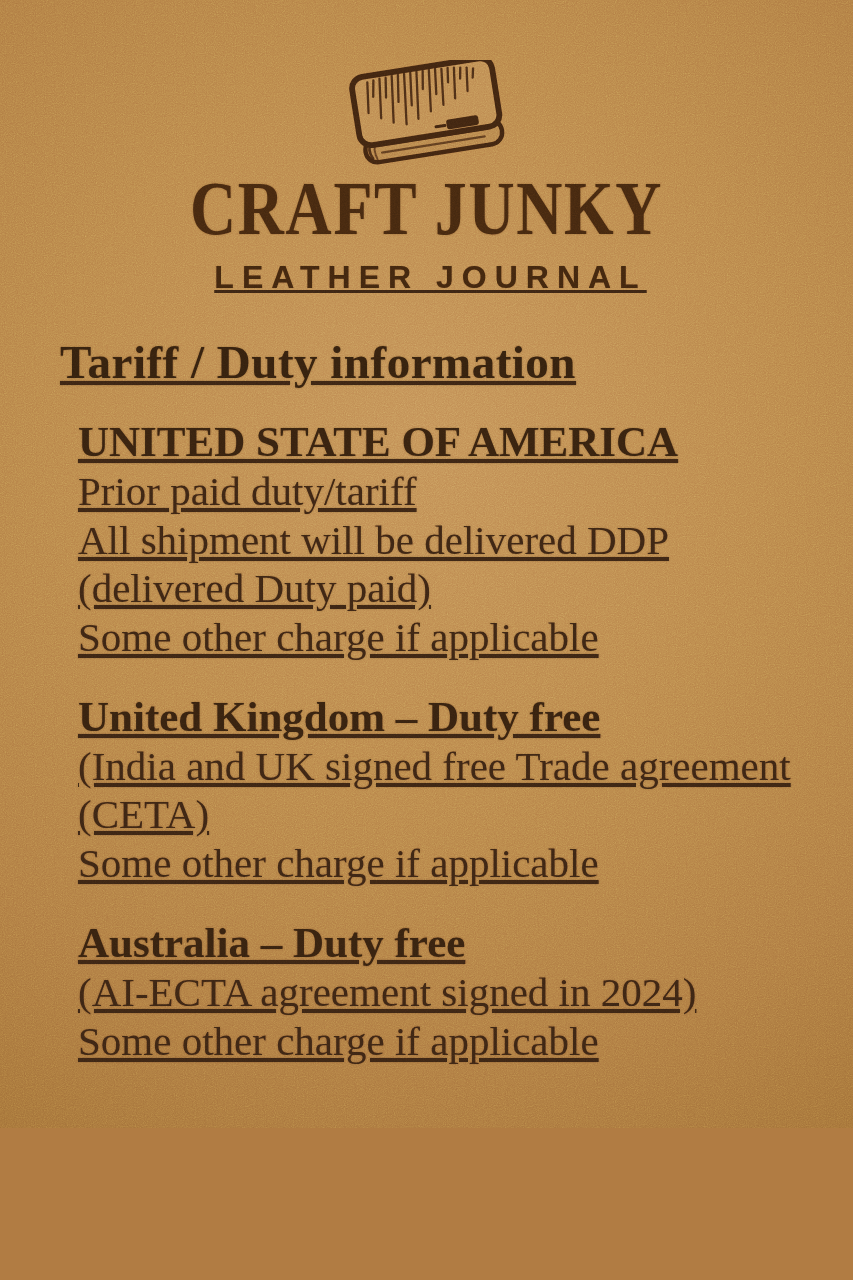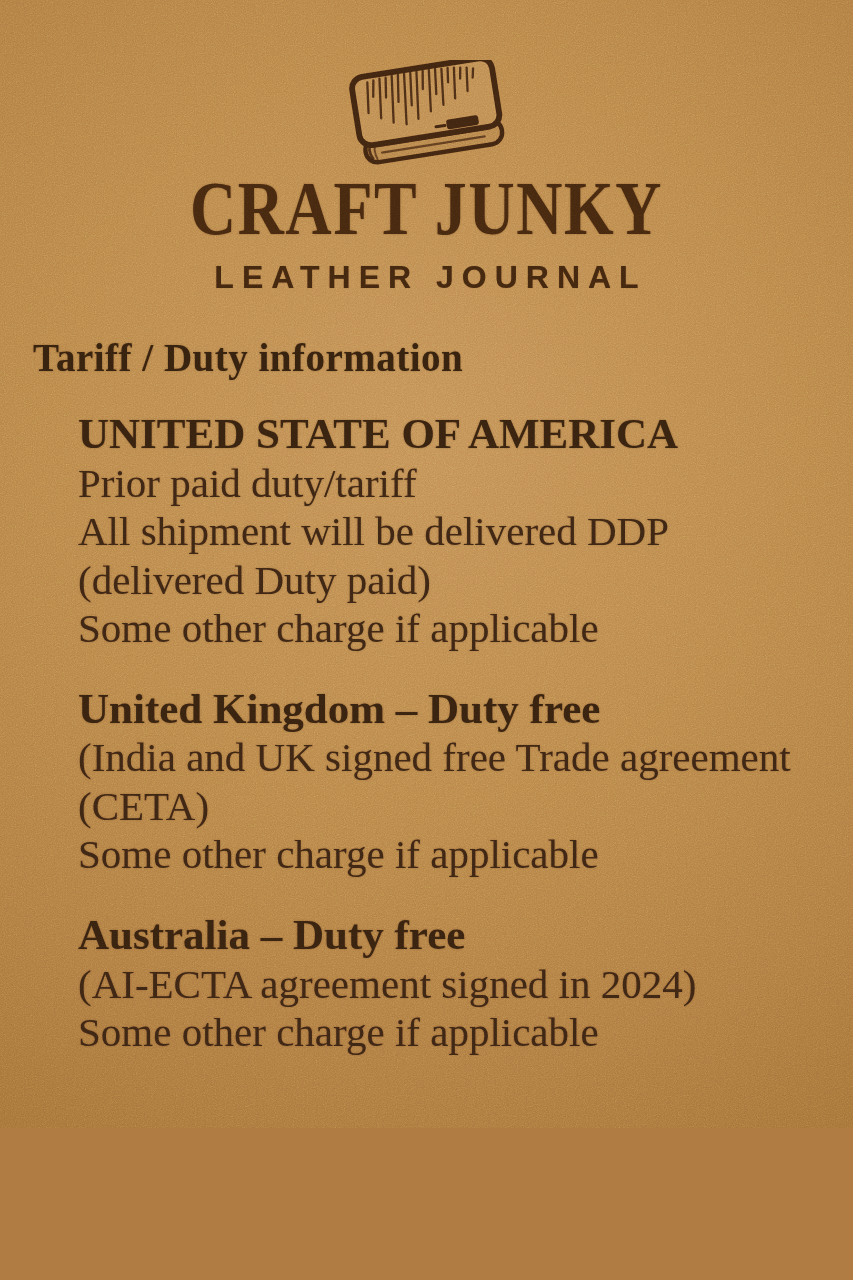--- a/index.html
+++ b/index.html
@@ -8,20 +8,21 @@
 
   .page {
     position: relative;
     width: 853px;
     height: 1128px;
     background: radial-gradient(ellipse 95% 72% at 50% 38%,
                 #c28e55 0%, #b88349 45%, #ad7841 78%, #a27038 100%);
     font-family: "Liberation Serif", serif;
     color: #3a2413;
     overflow: hidden;
+    text-decoration: underline;
   }
 
   .grain {
     position: absolute;
     inset: 0;
     width: 100%;
     height: 100%;
     mix-blend-mode: overlay;
     opacity: 0.45;
     pointer-events: none;
@@ -55,22 +56,22 @@
     font-weight: 700;
     letter-spacing: 8px;
     text-indent: 8px;
     color: #3f250e;
     text-shadow: 0 0 1px rgba(62,36,16,.45);
   }
 
   .title {
     position: relative;
     z-index: 1;
-    margin: 42px 0 0 33px;
-    font-size: 39px;
+    margin: 42px 0 0 60px;
+    font-size: 47px;
     font-weight: 700;
     line-height: 1.05;
     color: #33200e;
     letter-spacing: 0.5px;
     text-shadow: 0 0 2px rgba(51,32,14,.4);
   }
 
   .sections { position: relative; z-index: 1; margin: 30px 40px 0 78px; }
 
   .section { margin-top: 31px; }

